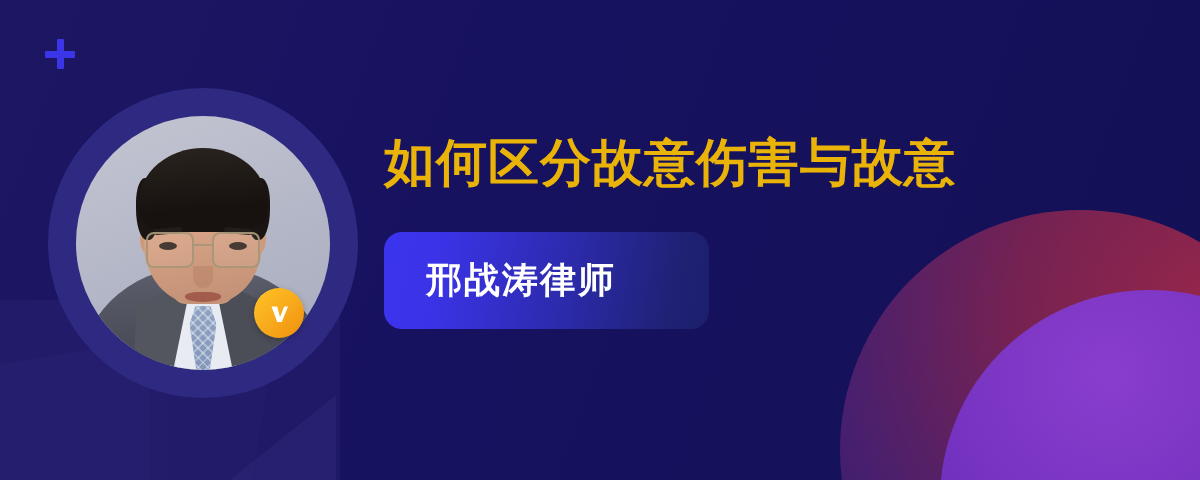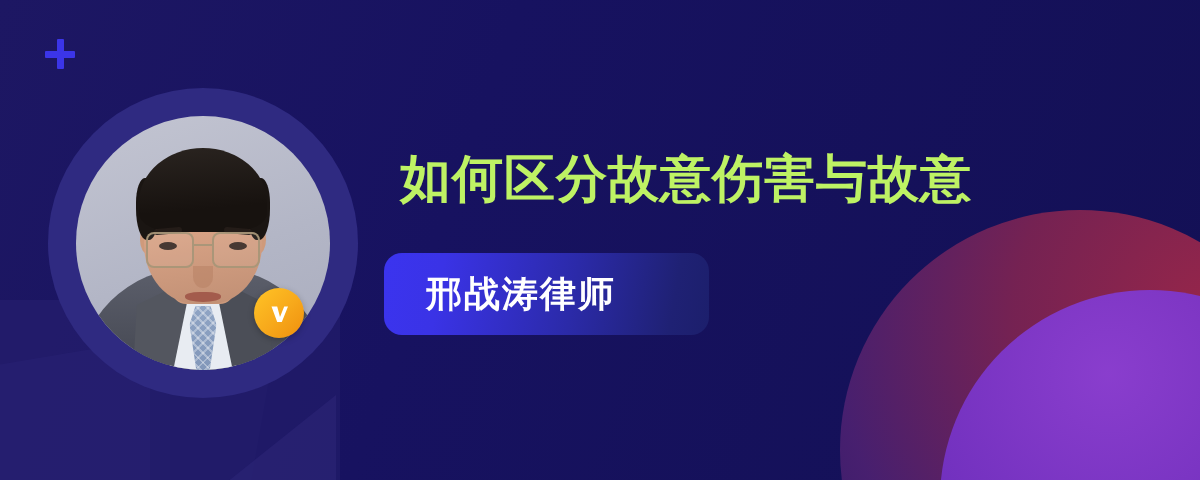--- a/index.html
+++ b/index.html
@@ -314,35 +314,35 @@
   .verified-badge svg { display: block; }
 
   
   .content {
     position: absolute;
     left: 384px;
     top: 122px;
     width: 700px;
   }
   .headline {
-    margin: 16px;
-    color: #bef264;
+    margin: 0;
+    color: #eab308;
     font-size: 51px;
     font-weight: 700;
     line-height: 82px;
     letter-spacing: 1px;
     white-space: nowrap;
   }
   .author-button {
     display: inline-flex;
     align-items: center;
     justify-content: flex-start;
-    margin-top: 17px;
+    margin-top: 28px;
     padding: 0 42px;
-    height: 82px;
+    height: 97px;
     min-width: 325px;
     box-sizing: border-box;
     border: none;
     border-radius: 18px;
     background: linear-gradient(100deg, #3b34ef 0%, #3a33e6 18%, #2b2aa8 58%, #1f2174 88%, #1c1f6c 100%);
     color: #ffffff;
     font-family: "Liberation Sans", "DejaVu Sans", sans-serif;
     font-size: 36px;
     font-weight: 700;
     letter-spacing: 2px;

